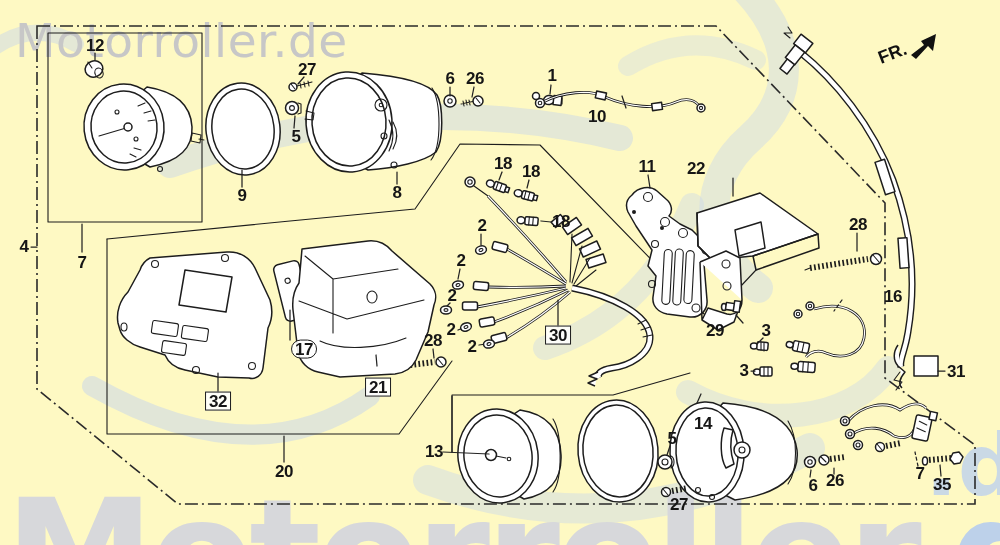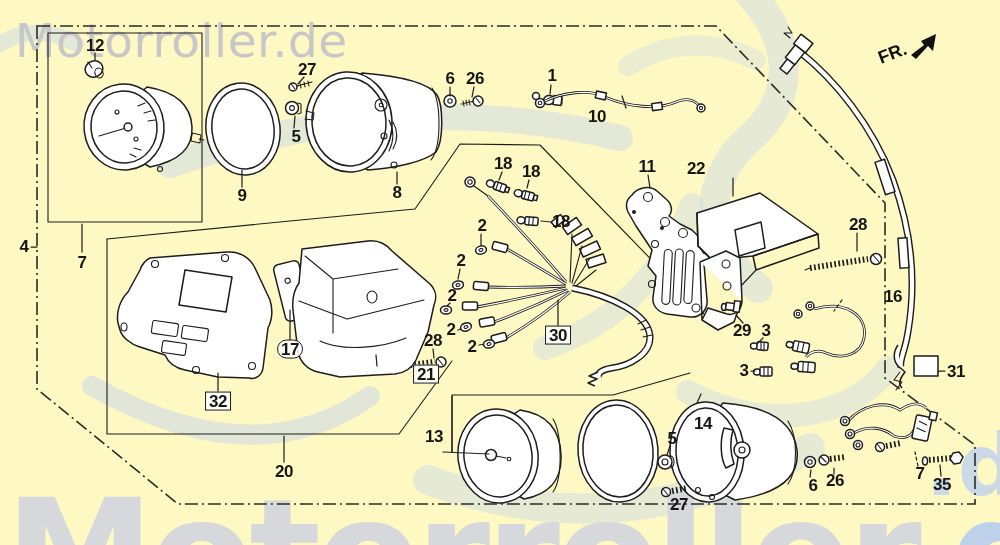--- a/index.html
+++ b/index.html
@@ -468,32 +468,32 @@
       <div class="callout" style="left: 482px; top: 226px;">2</div>
       <div class="callout" style="left: 461px; top: 261px;">2</div>
       <div class="callout" style="left: 452px; top: 296px;">2</div>
       <div class="callout" style="left: 451px; top: 330px;">2</div>
       <div class="callout" style="left: 472px; top: 347px;">2</div>
       <div class="callout boxed" style="left: 558px; top: 336px;">30</div>
       <div class="callout" style="left: 647px; top: 167px;">11</div>
       <div class="callout" style="left: 696px; top: 169px; text-align: center;">22</div>
       <div class="callout" style="left: 858px; top: 225px;">28</div>
       <div class="callout" style="left: 845px; top: 297px; margin-left: 48px;">16</div>
-      <div class="callout" style="left: 742px; top: 331px;">29</div>
+      <div class="callout" style="left: 715px; top: 331px;">29</div>
       <div class="callout" style="left: 766px; top: 331px;">3</div>
       <div class="callout" style="left: 744px; top: 371px;">3</div>
       <div class="callout" style="left: 956px; top: 372px;">31</div>
       <div class="callout" style="left: 24px; top: 247px;">4</div>
       <div class="callout" style="left: 82px; top: 263px;">7</div>
-      <div class="callout boxed" style="left: 290px; top: 350px; border-radius: 10px;">17</div>
-      <div class="callout boxed" style="left: 378px; top: 375px; margin-left: 48px;">21</div>
+      <div class="callout boxed" style="left: 304px; top: 350px; border-radius: 10px;">17</div>
+      <div class="callout boxed" style="left: 378px; top: 388px;">21</div>
       <div class="callout boxed" style="left: 218px; top: 402px;">32</div>
       <div class="callout" style="left: 433px; top: 341px;">28</div>
       <div class="callout" style="left: 284px; top: 472px;">20</div>
-      <div class="callout" style="left: 434px; top: 437px;">13</div>
+      <div class="callout" style="left: 434px; top: 452px;">13</div>
       <div class="callout" style="left: 703px; top: 387px; margin-top: 37px;">14</div>
       <div class="callout" style="left: 672px; top: 439px;">5</div>
       <div class="callout" style="left: 679px; top: 505px;">27</div>
       <div class="callout" style="left: 813px; top: 486px;">6</div>
       <div class="callout" style="left: 835px; top: 481px;">26</div>
       <div class="callout" style="left: 920px; top: 474px;">7</div>
       <div class="callout" style="left: 942px; top: 485px;">35</div>
     </div>
 </div>
 

